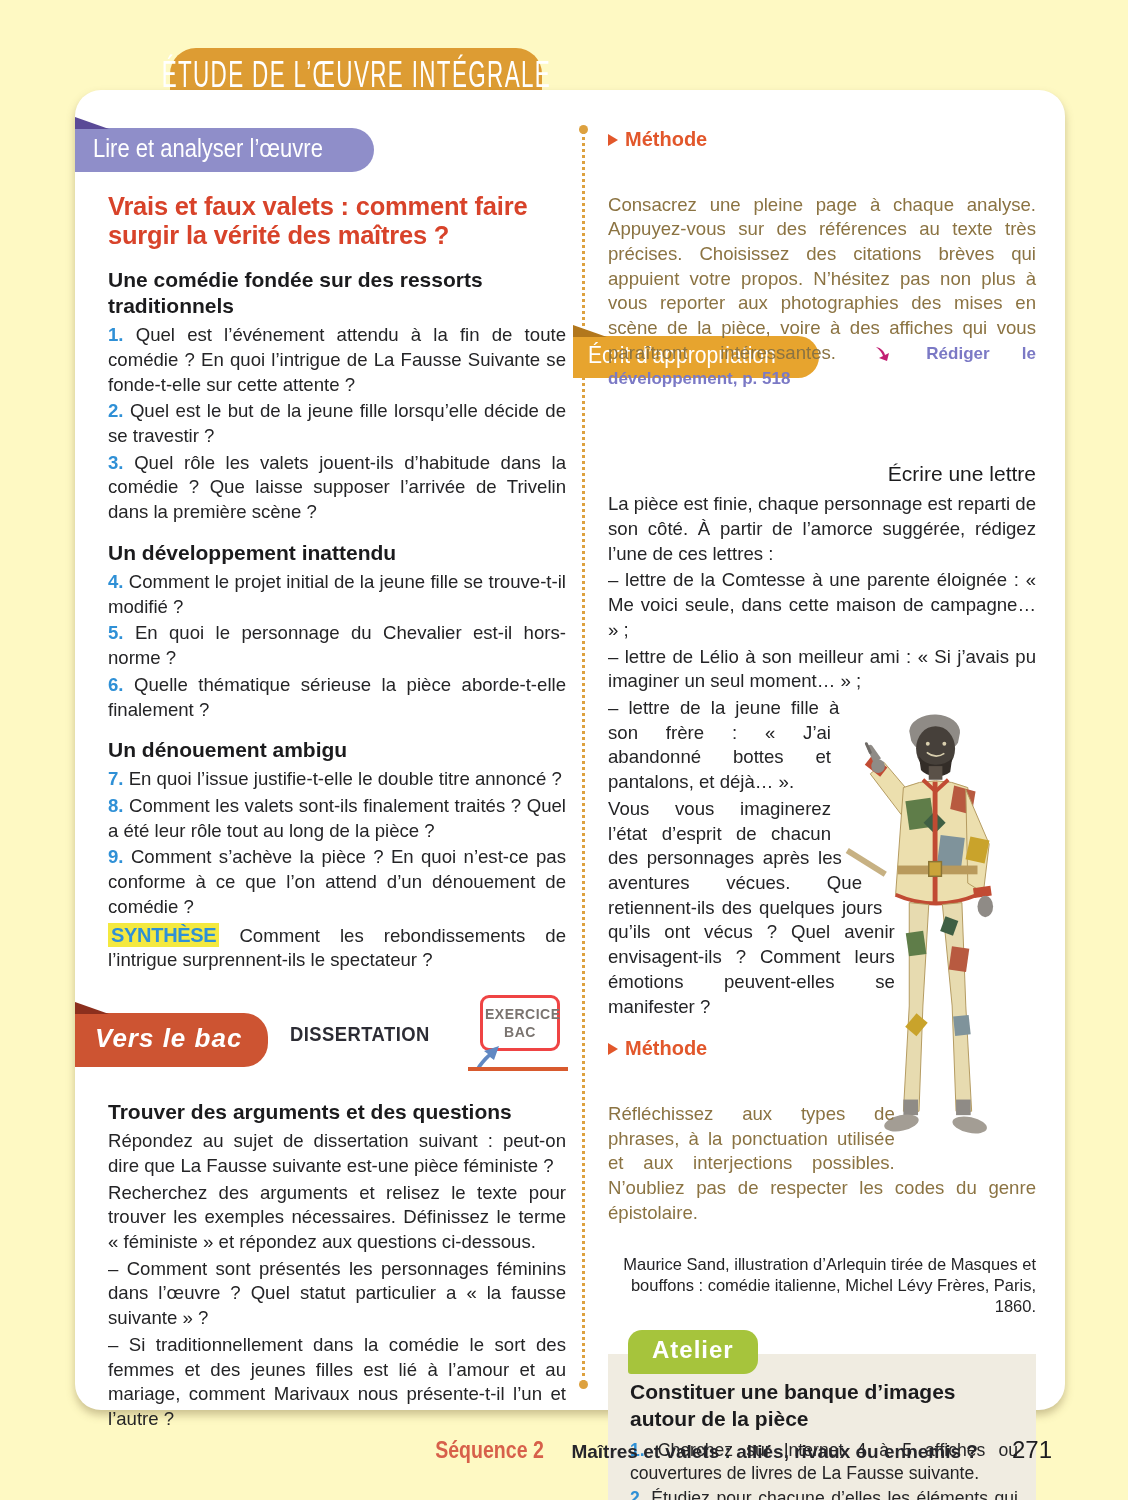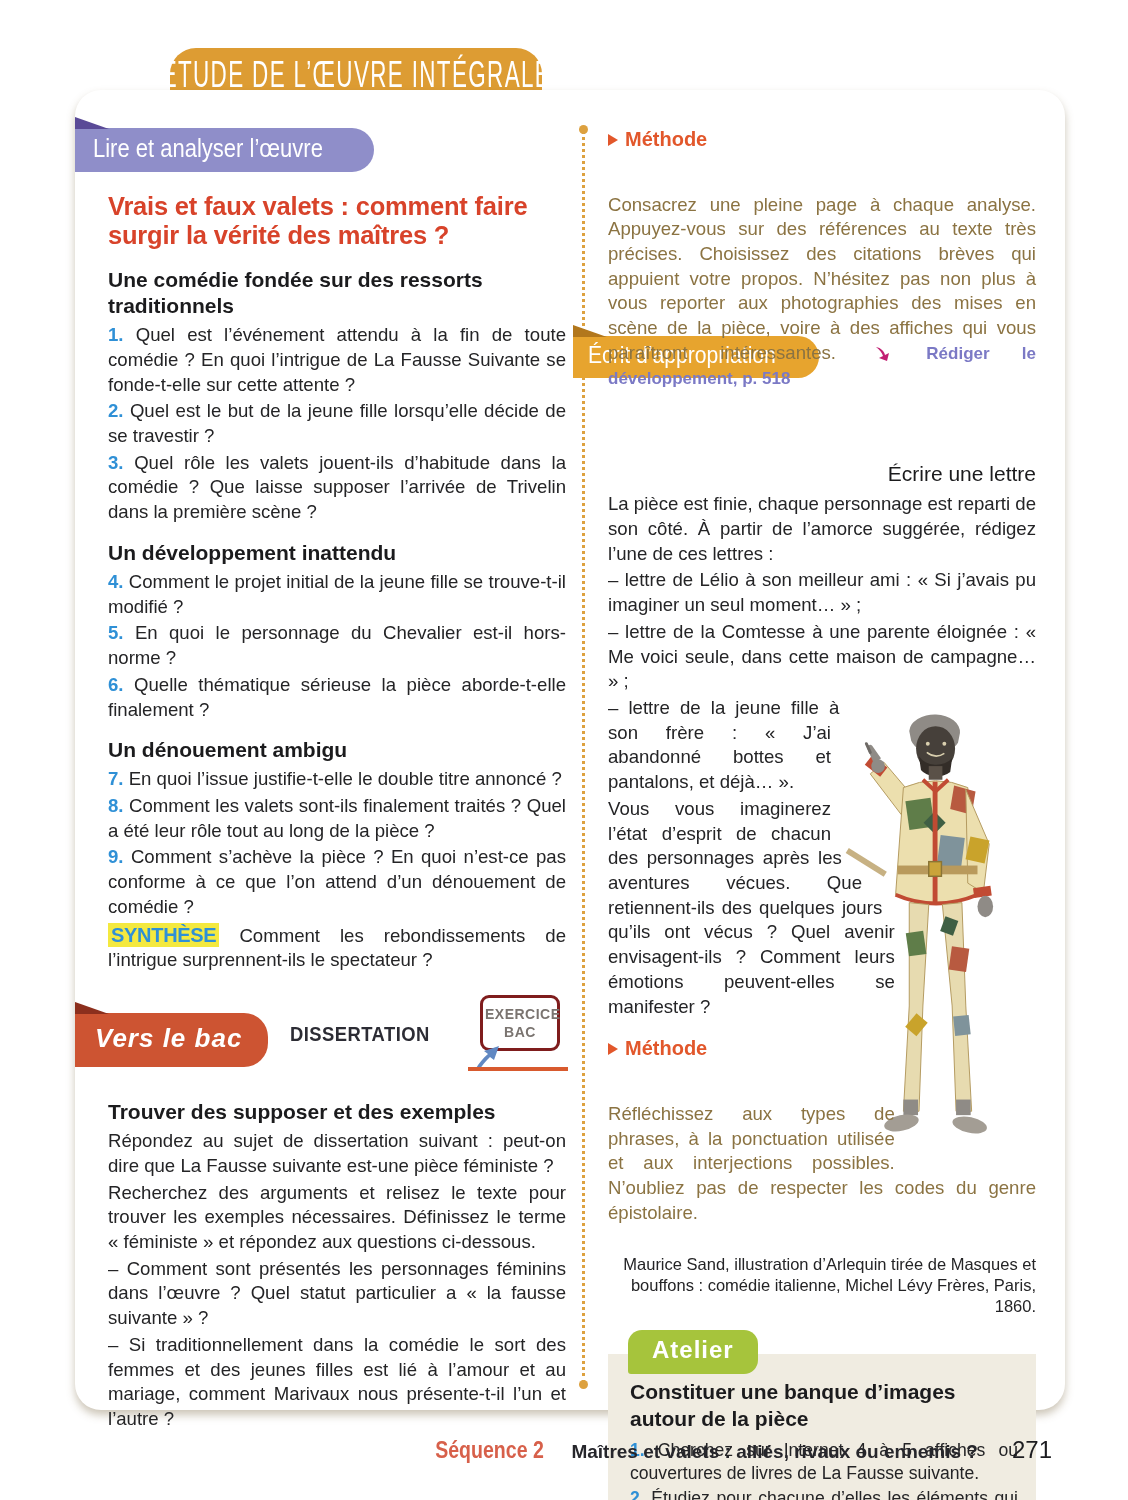--- a/index.html
+++ b/index.html
@@ -1,17 +1,17 @@
 <!DOCTYPE html>
 <html><head>
 <meta charset="utf-8">
 <style>
   * { margin:0; padding:0; box-sizing:border-box; }
   body { background:#e8dcc0; font-family:"Liberation Sans", sans-serif; }
-  .page { position:relative; width:1128px; height:1500px; background:#ffffff; overflow:hidden; }
+  .page { position:relative; width:1128px; height:1500px; background:#fef9c3; overflow:hidden; }
 
   
   .banner { position:absolute; left:170px; top:48px; width:372px; height:54px;
             background:#dd9c33; border-radius:26px 26px 0 0;
             display:flex; align-items:center; justify-content:center; }
   .banner span { color:#fff; font-size:33px; letter-spacing:2px; white-space:nowrap;
                  transform:scale(0.68,1.1); }
 
   
   .card { position:absolute; left:75px; top:90px; width:990px; height:1320px;
@@ -53,21 +53,21 @@
   .bac-row { position:relative; margin:40px 0 34px -33px; height:52px; text-align:left; }
   .bac-badge { display:inline-block; background:#cd5432; color:#fff; font-style:italic;
                font-weight:bold; font-size:26px; letter-spacing:1px; position:relative;
                border-radius:0 24px 24px 0; padding:8px 26px 11px 20px; }
   .bac-badge .fold { position:absolute; top:-11px; left:0; width:34px; height:12px;
                background:#8c2f1d; clip-path:polygon(0 0,100% 100%,0 100%); }
   .dissertation { display:inline-block; font-weight:bold; color:#2c2c34; font-size:20px;
                letter-spacing:.5px; margin-left:16px; transform:scaleX(.92);
                transform-origin:left center; vertical-align:6px; }
   .stamp { position:absolute; right:6px; top:-18px; width:80px; text-align:center;
-           border:3px solid #7f1d1d; border-radius:9px; background:#fff; color:#7a7470;
+           border:3px solid #ef4444; border-radius:9px; background:#fff; color:#7a7470;
            font-weight:bold; font-size:14px; line-height:1.3; padding:7px 2px; letter-spacing:.5px; }
   .stamp-underline { position:absolute; right:-2px; top:54px; width:100px; height:4px; background:#d85a2e; }
   .stamp-arrow { position:absolute; right:66px; top:32px; width:27px; height:27px; }
 
   
   .col-right { position:absolute; left:533px; top:36px; width:428px;
                font-size:18.6px; line-height:1.33; color:#242426; text-align:justify; }
   .methode-label { color:#e2572b; font-weight:bold; font-size:20px; text-align:left; margin-bottom:3px; }
   .tri { display:inline-block; width:0; height:0; border-left:10px solid #e2572b;
          border-top:6px solid transparent; border-bottom:6px solid transparent; margin-right:7px; }
@@ -149,21 +149,21 @@
         <span class="stamp">
           <span>EXERCICE</span><br>
           <span>BAC</span>
         </span>
         <svg class="stamp-arrow" viewBox="0 0 27 27">
           <path d="M2 25 C6 18 10 13 15 9 L11 6 L26 1 L21 15 L17 12 C13 16 9 20 6 26 Z" fill="#6188c2"></path>
         </svg>
         <span class="stamp-underline"></span>
       </div>
 
-      <h3 class="sub" style="margin-top:0;">Trouver des supposer et des exemples</h3>
+      <h3 class="sub" style="margin-top:0;">Trouver des arguments et des questions</h3>
       <p class="para"><span>Répondez au sujet de dissertation suivant : peut-on dire que </span><span class="it">La Fausse suivante</span><span> est-une pièce féministe ?</span></p>
       <p class="para"><span>Recherchez des arguments et relisez le texte pour trouver les exemples nécessaires. Définissez le terme « féministe » et répondez aux questions ci-dessous.</span></p>
       <p class="para"><span>– Comment sont présentés les personnages féminins dans l’œuvre ? Quel statut particulier a « la fausse suivante » ?</span></p>
       <p class="para"><span>– Si traditionnellement dans la comédie le sort des femmes et des jeunes filles est lié à l’amour et au mariage, comment Marivaux nous présente-t-il l’un et l’autre ?</span></p>
     </div>
 
     <div class="col-right">
 
       <div>
         <div class="methode-label">
@@ -175,22 +175,22 @@
             <path d="M1 1 C6 2 9 5 10 9 L14 7 L12 15 L4 12 L8 10 C7 7 5 4 1 1 Z" fill="#c21f73"></path>
           </svg>
           <span class="link">Rédiger le développement, p. 518</span>
         </p>
       </div>
 
       <div class="sp"></div>
 
       <h3 class="h5">Écrire une lettre</h3>
       <p class="para">La pièce est finie, chaque personnage est reparti de son côté. À partir de l’amorce suggérée, rédigez l’une de ces lettres :</p>
+      <p class="para">– lettre de la Comtesse à une parente éloignée : « Me voici seule, dans cette maison de campagne… » ;</p>
       <p class="para">– lettre de Lélio à son meilleur ami : « Si j’avais pu imaginer un seul moment… » ;</p>
-      <p class="para">– lettre de la Comtesse à une parente éloignée : « Me voici seule, dans cette maison de campagne… » ;</p>
 
       <svg class="arlequin" viewBox="0 0 200 460" role="img">
         <rect x="8" y="150" width="46" height="6" fill="#c7b183" transform="rotate(32 8 150)"></rect>
         <polygon points="62,116 30,74 44,62 78,102" fill="#ecdfae" stroke="#b3995f" stroke-width="1"></polygon>
         <rect x="26" y="60" width="20" height="12" fill="#c14b33" transform="rotate(38 36 66)"></rect>
         <path d="M34,64 l-7,-16 a3 3 0 0 1 5,-3 l9,13 z" fill="#8f8b86"></path>
         <circle cx="38" cy="66" r="7" fill="#8f8b86"></circle>
         <path d="M30,52 l-4,-9" stroke="#6e6a66" stroke-width="3" stroke-linecap="round"></path>
         <path d="M70,30 a26,18 0 0 1 52,2 l-2,10 a26,20 0 0 1 -48,-2 z" fill="#8f8b86"></path>
         <ellipse cx="97" cy="48" rx="20" ry="23" fill="#46403a"></ellipse>

